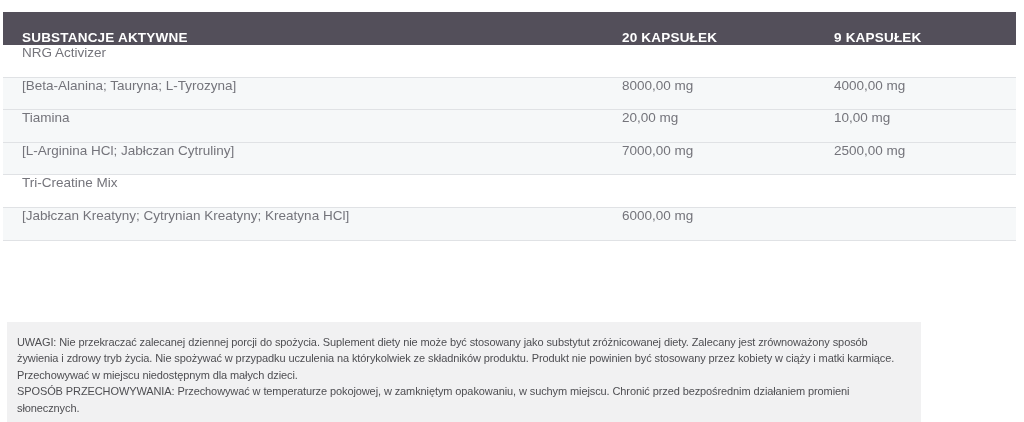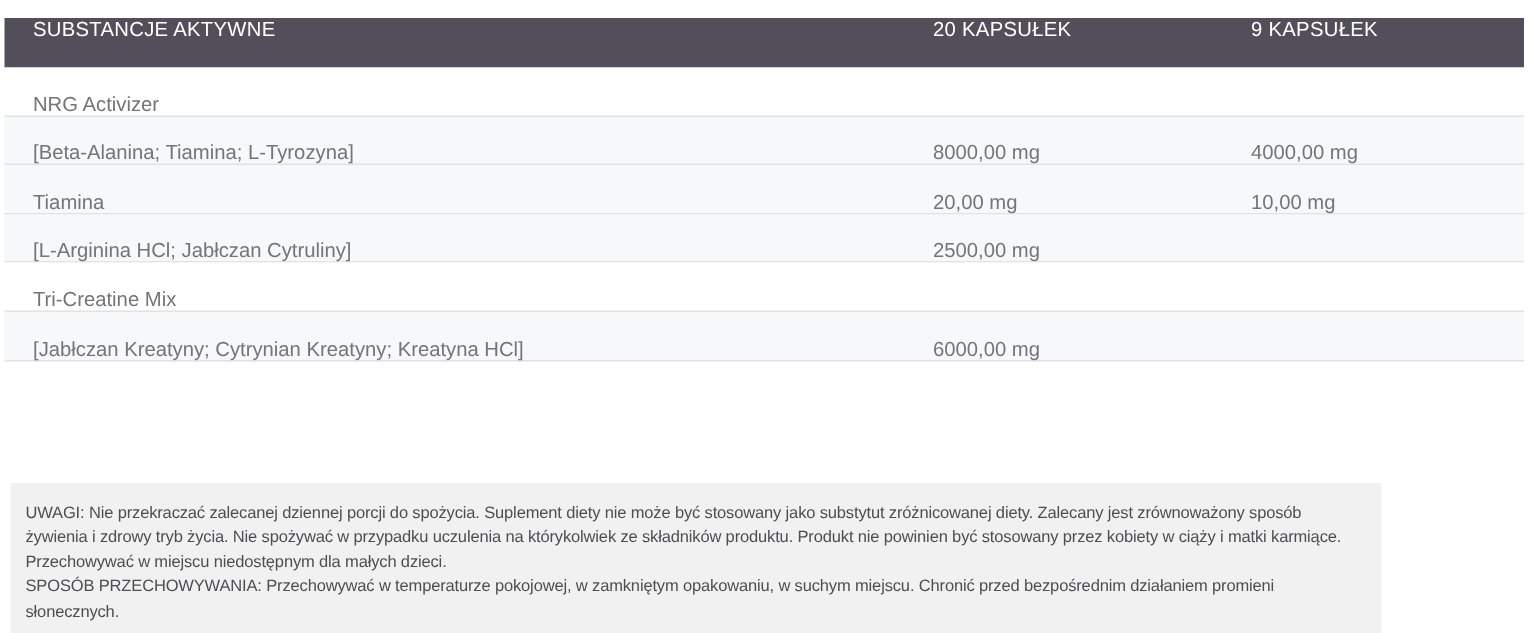--- a/index.html
+++ b/index.html
@@ -12,29 +12,29 @@
     --notes-text:#4e4e52;
   }
   *{ box-sizing:border-box; }
   html,body{ margin:0; padding:0; background:#ffffff; }
   .page{
     position:relative; width:1024px; height:422px; overflow:hidden;
     background:#ffffff; font-family:"Liberation Sans", sans-serif;
   }
   .facts-table{ position:absolute; left:3px; top:12px; width:1013px; }
   .thead{
-    display:flex; align-items:flex-start; height:33px;
+    display:flex; align-items:flex-end; height:33px;
     background:var(--header-bg); color:var(--header-text);
-    font-size:13.5px; font-weight:normal; letter-spacing:0.2px;
+    font-size:13.5px; font-weight:bold; letter-spacing:0.2px;
   }
   .cell-name{ width:619px; padding-left:19px; }
   .cell-v18{ width:212px; }
   .cell-v9{ flex:1; }
   .tr{
-    display:flex; align-items:flex-end; height:32.6px;
+    display:flex; align-items:flex-start; height:32.6px;
     border-bottom:1px solid var(--divider);
     font-size:13.5px; color:var(--row-text); background:#ffffff;
   }
   .tr.stripe{ background:var(--stripe-bg); }
   .notes{
     position:absolute; left:7px; top:322px; width:914px; min-height:91px;
     background:var(--notes-bg); color:var(--notes-text);
     padding:12px 14px 12px 10px;
     font-size:11px; letter-spacing:-0.1px; line-height:16.4px;
   }
@@ -52,35 +52,36 @@
       <div class="cell-v9">9 KAPSUŁEK</div>
     </div>
     <div id="rows">
   <div class="tr">
     <div class="cell-name">NRG Activizer</div>
     <div class="cell-v18"></div>
     <div class="cell-v9"></div>
   </div>
 
   <div class="tr stripe">
-    <div class="cell-name">[Beta-Alanina; Tiamina; L-Tyrozyna]</div>
+    <div class="cell-name">[Beta-Alanina; Tauryna; L-Tyrozyna]</div>
     <div class="cell-v18">8000,00 mg</div>
     <div class="cell-v9">4000,00 mg</div>
   </div>
 
 
   <div class="tr stripe">
     <div class="cell-name">Tiamina</div>
     <div class="cell-v18">20,00 mg</div>
     <div class="cell-v9">10,00 mg</div>
   </div>
 
 
   <div class="tr stripe">
     <div class="cell-name">[L-Arginina HCl; Jabłczan Cytruliny]</div>
+    <div class="cell-v18">7000,00 mg</div>
     <div class="cell-v9">2500,00 mg</div>
   </div>
 
   <div class="tr">
     <div class="cell-name">Tri-Creatine Mix</div>
     <div class="cell-v18"></div>
     <div class="cell-v9"></div>
   </div>
 
   <div class="tr stripe">

